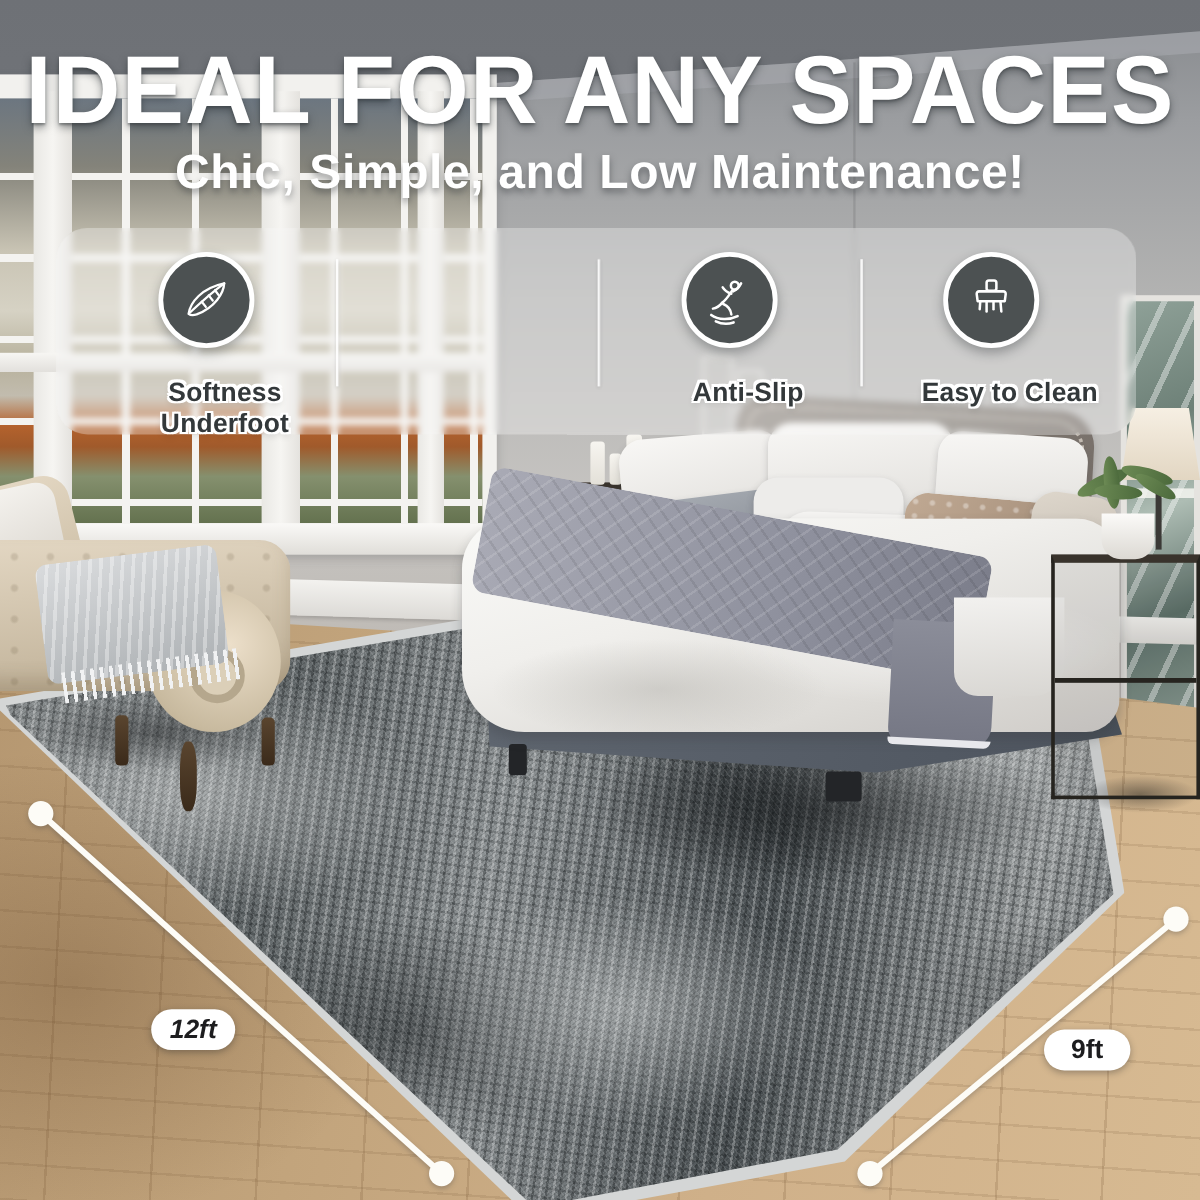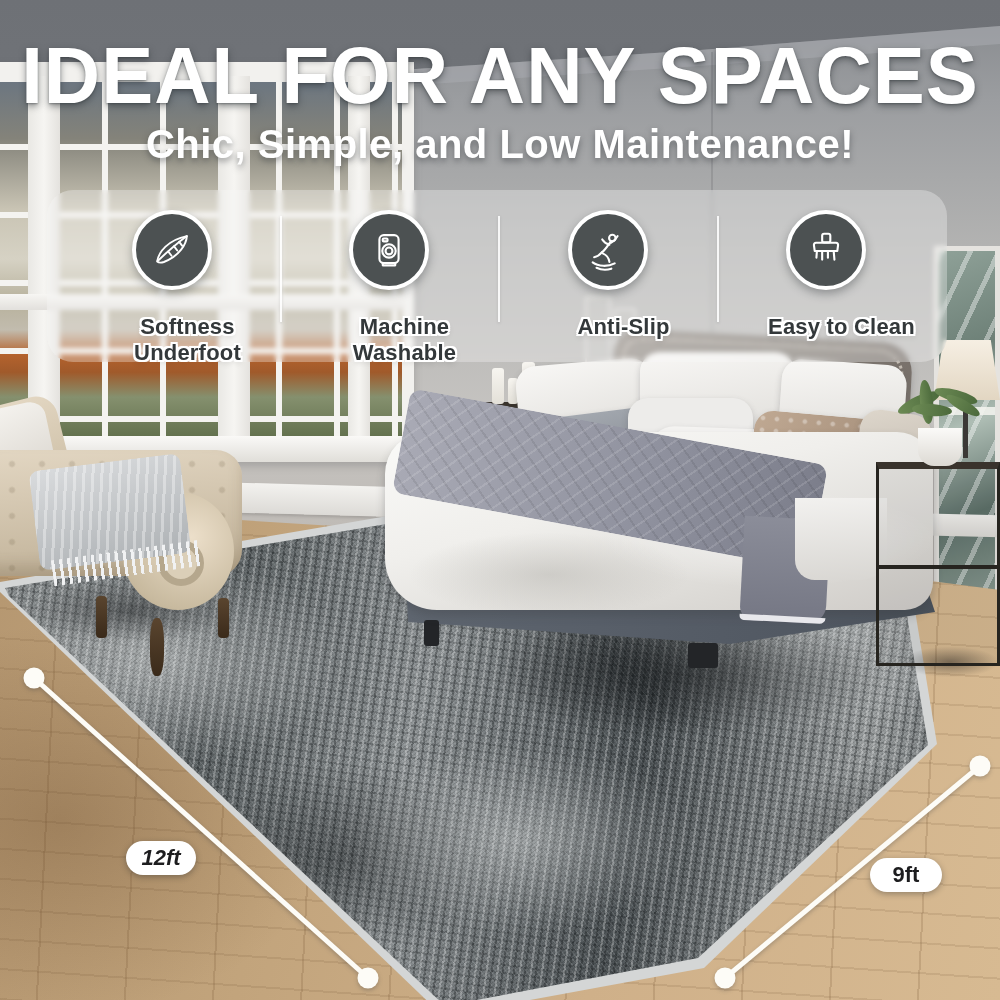--- a/index.html
+++ b/index.html
@@ -257,32 +257,20 @@
         <path d="M8.5 36 C10 26 20 13.5 39.5 9.5 C39 18 31.5 30.5 15.5 36.5 C12.5 37.5 10 37.2 8.5 36 Z"></path>
         <path d="M39.5 9.5 C28 18 17 28 9 35.5"></path>
         <path d="M20 25.5 L23.5 30"></path>
           <path d="M26 20 L29.5 24.5"></path>
           <path d="M31.5 15.5 L34.5 19.5"></path>
       </svg>
     </div>
     <div class="flabel">Softness Underfoot</div>
   </div>
 
-  <div class="abs feature" style="left:284px;">
-    <div class="fcircle">
-      <svg class="icon" width="46" height="46" viewBox="0 0 48 48" fill="none" stroke="#fff" stroke-width="2.2" stroke-linecap="round" stroke-linejoin="round">
-        <rect x="14" y="8.5" width="20" height="29" rx="4.5"></rect>
-        <rect x="17.5" y="12" width="5" height="3" rx="1"></rect>
-        <circle cx="24" cy="25" r="7"></circle>
-        <circle cx="24" cy="25" r="3.6"></circle>
-        <path d="M17.5 37.5 L17.5 40 L30.5 40 L30.5 37.5"></path>
-      </svg>
-    </div>
-    <div class="flabel">Machine Washable</div>
-  </div>
 
   <div class="abs feature" style="left:721px;">
     <div class="fcircle">
       <svg class="icon" width="46" height="46" viewBox="0 0 48 48" fill="none" stroke="#fff" stroke-width="2.2" stroke-linecap="round" stroke-linejoin="round">
         <rect x="20" y="7" width="8.5" height="9" rx="2"></rect>
         <path d="M13.5 16.5 L34.5 16.5 C35.8 16.5 36.8 17.6 36.6 18.9 L35.8 25 L12.2 25 L11.4 18.9 C11.2 17.6 12.2 16.5 13.5 16.5 Z"></path>
         <path d="M14.5 25 L14 32"></path>
           <path d="M20 25 L20 34"></path>
           <path d="M26 25 L26 32"></path>
           <path d="M32 25 L32.8 34"></path>

